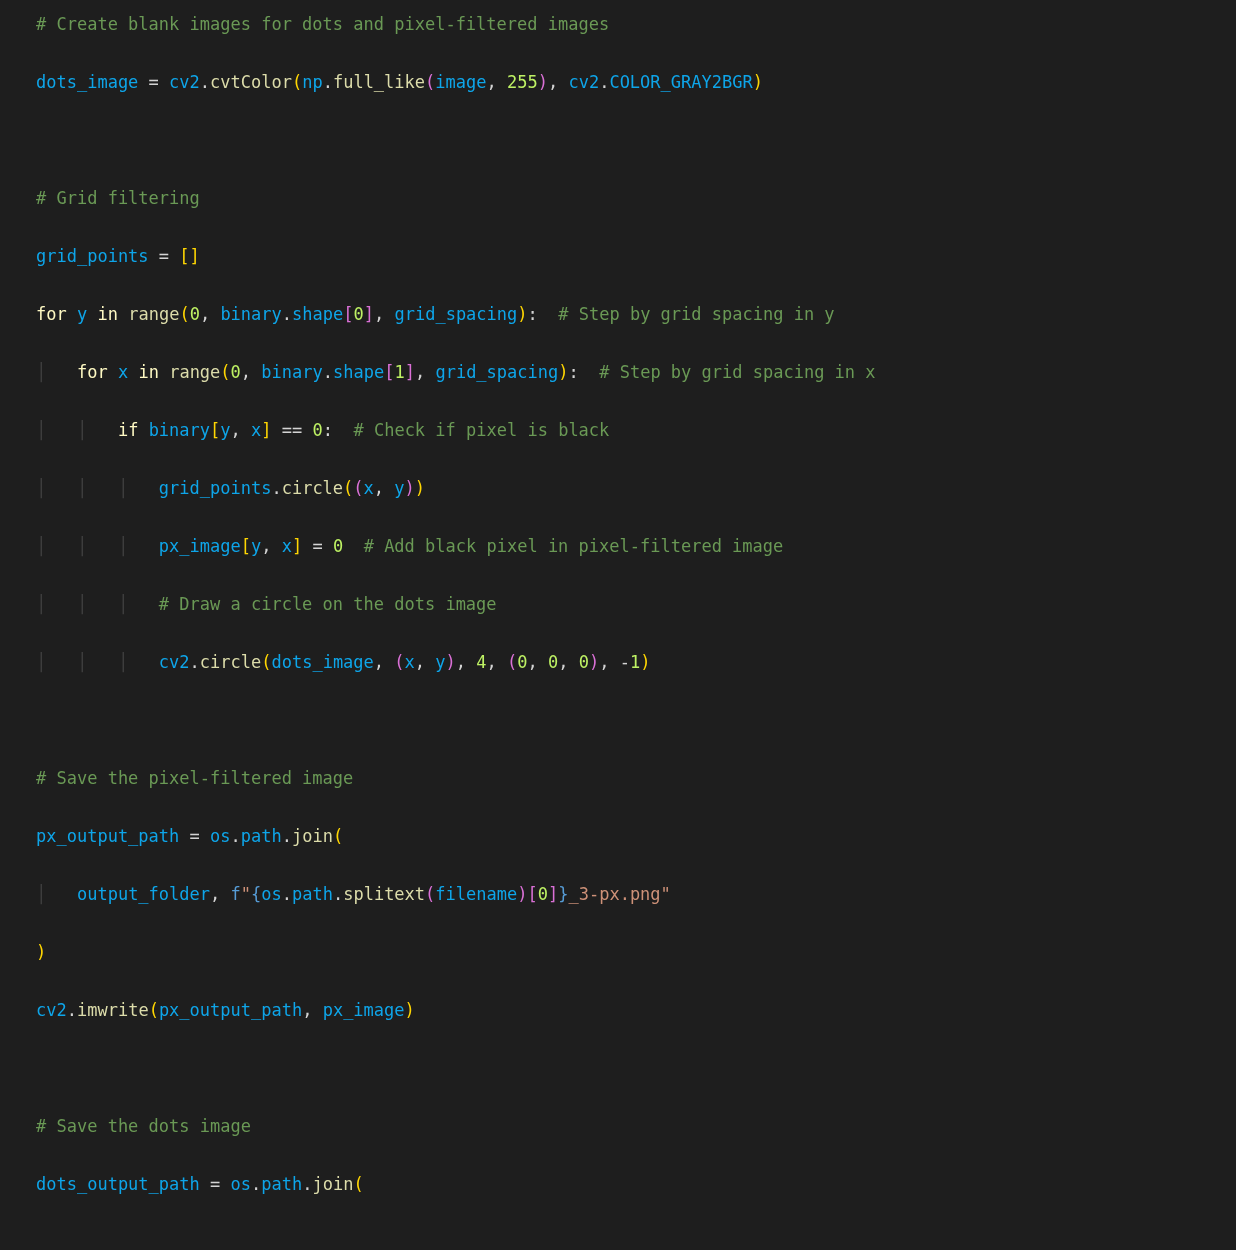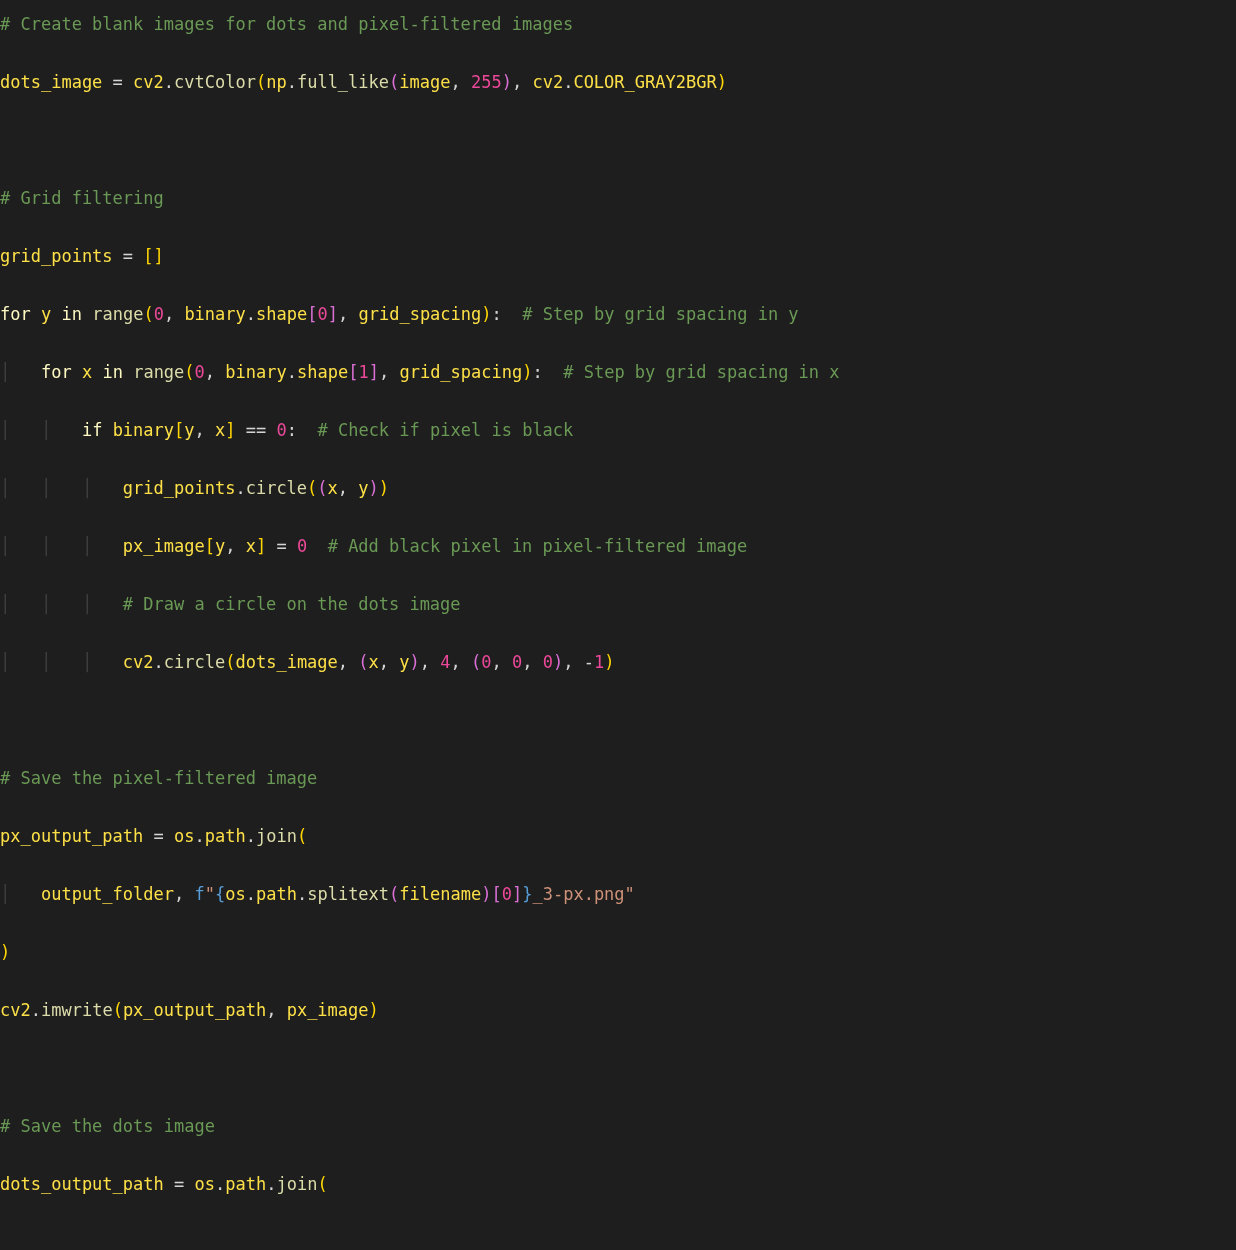--- a/index.html
+++ b/index.html
@@ -12,26 +12,26 @@
     color: #d4d4d4;
     width: 1236px;
     height: 1250px;
     overflow: hidden;
   }
   pre {
     margin: 0;
     padding: 10px 0 0 0;
     white-space: pre;
   }
-  .line { display: block; }
+  .line { display: block; padding-left: 36px; }
   .c-comment { color: #6a9955; }
-  .c-ident   { color: #fde047; }
+  .c-ident   { color: #0ea5e9; }
   .c-func    { color: #dcdcaa; }
   .c-keyword { color: #fef9c3; }
-  .c-num     { color: #ec4899; text-align: right; }
+  .c-num     { color: #bef264; text-align: right; }
   .c-str     { color: #ce9178; }
   .c-const   { color: #569cd6; }
   .c-punct   { color: #d4d4d4; }
   .c-brace   { color: #ffd602; }
   .c-brace2  { color: #da70d6; }
   .guide { color: #404040; }
 </style>
 </head>
 <body>
 

